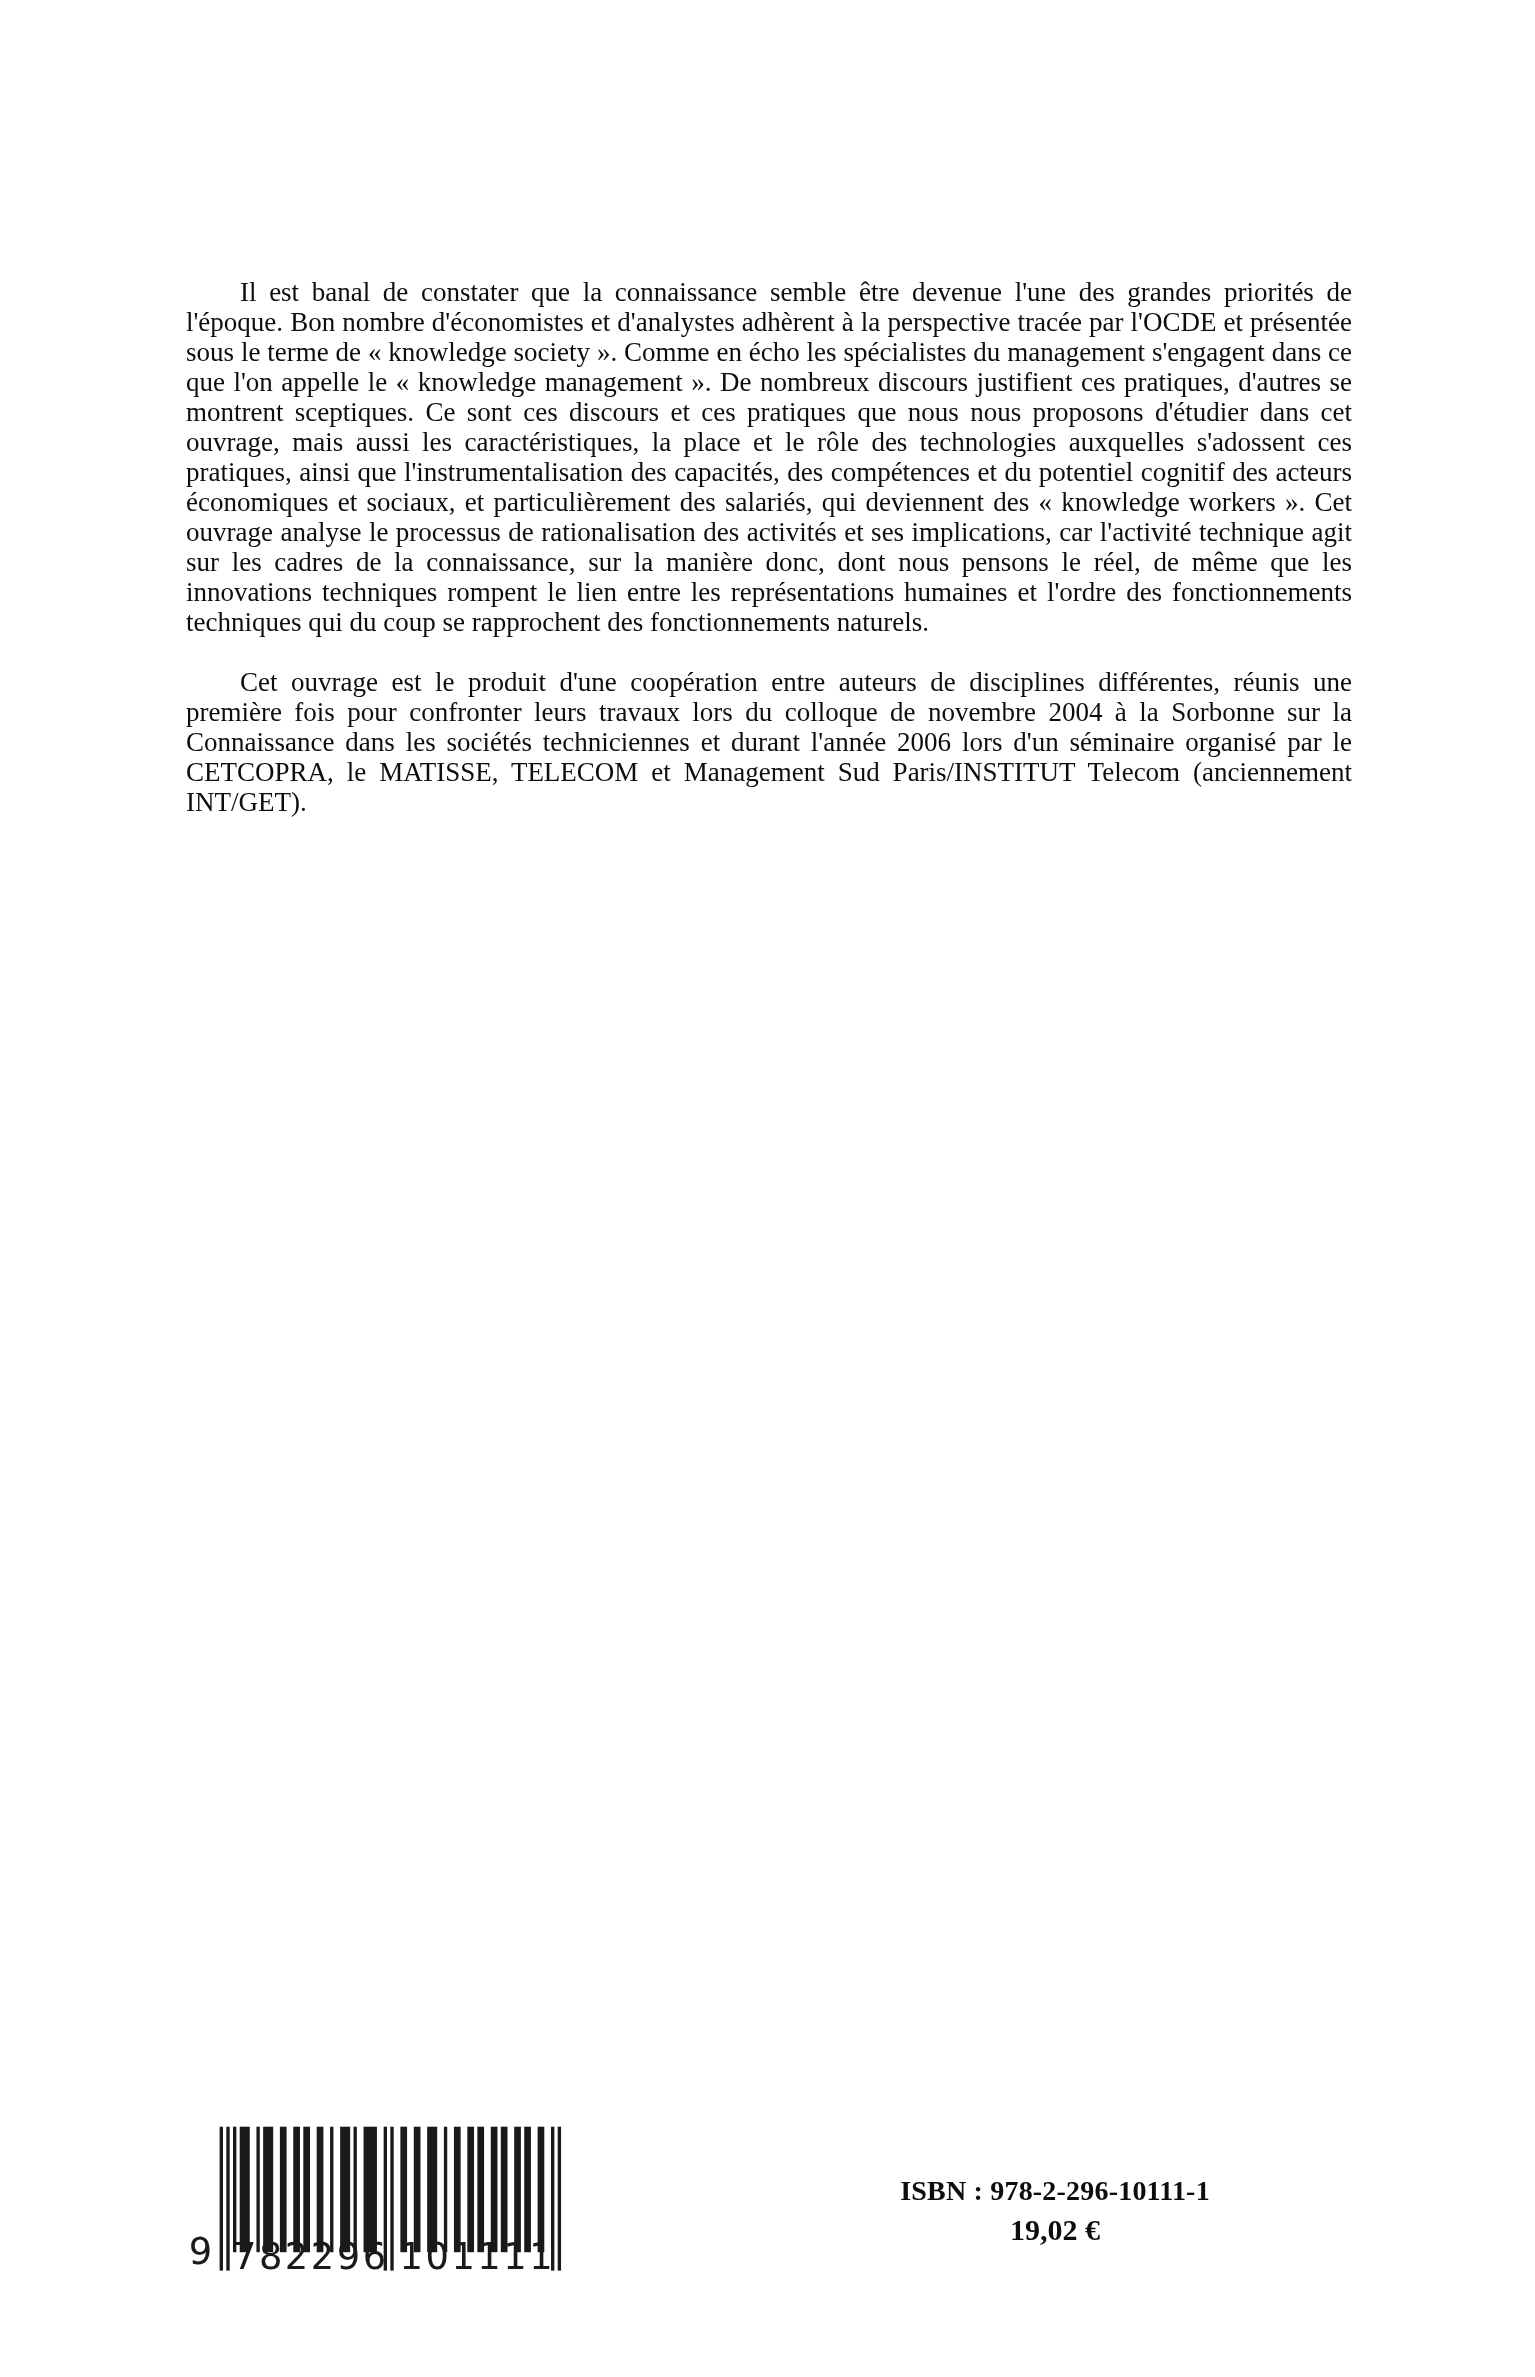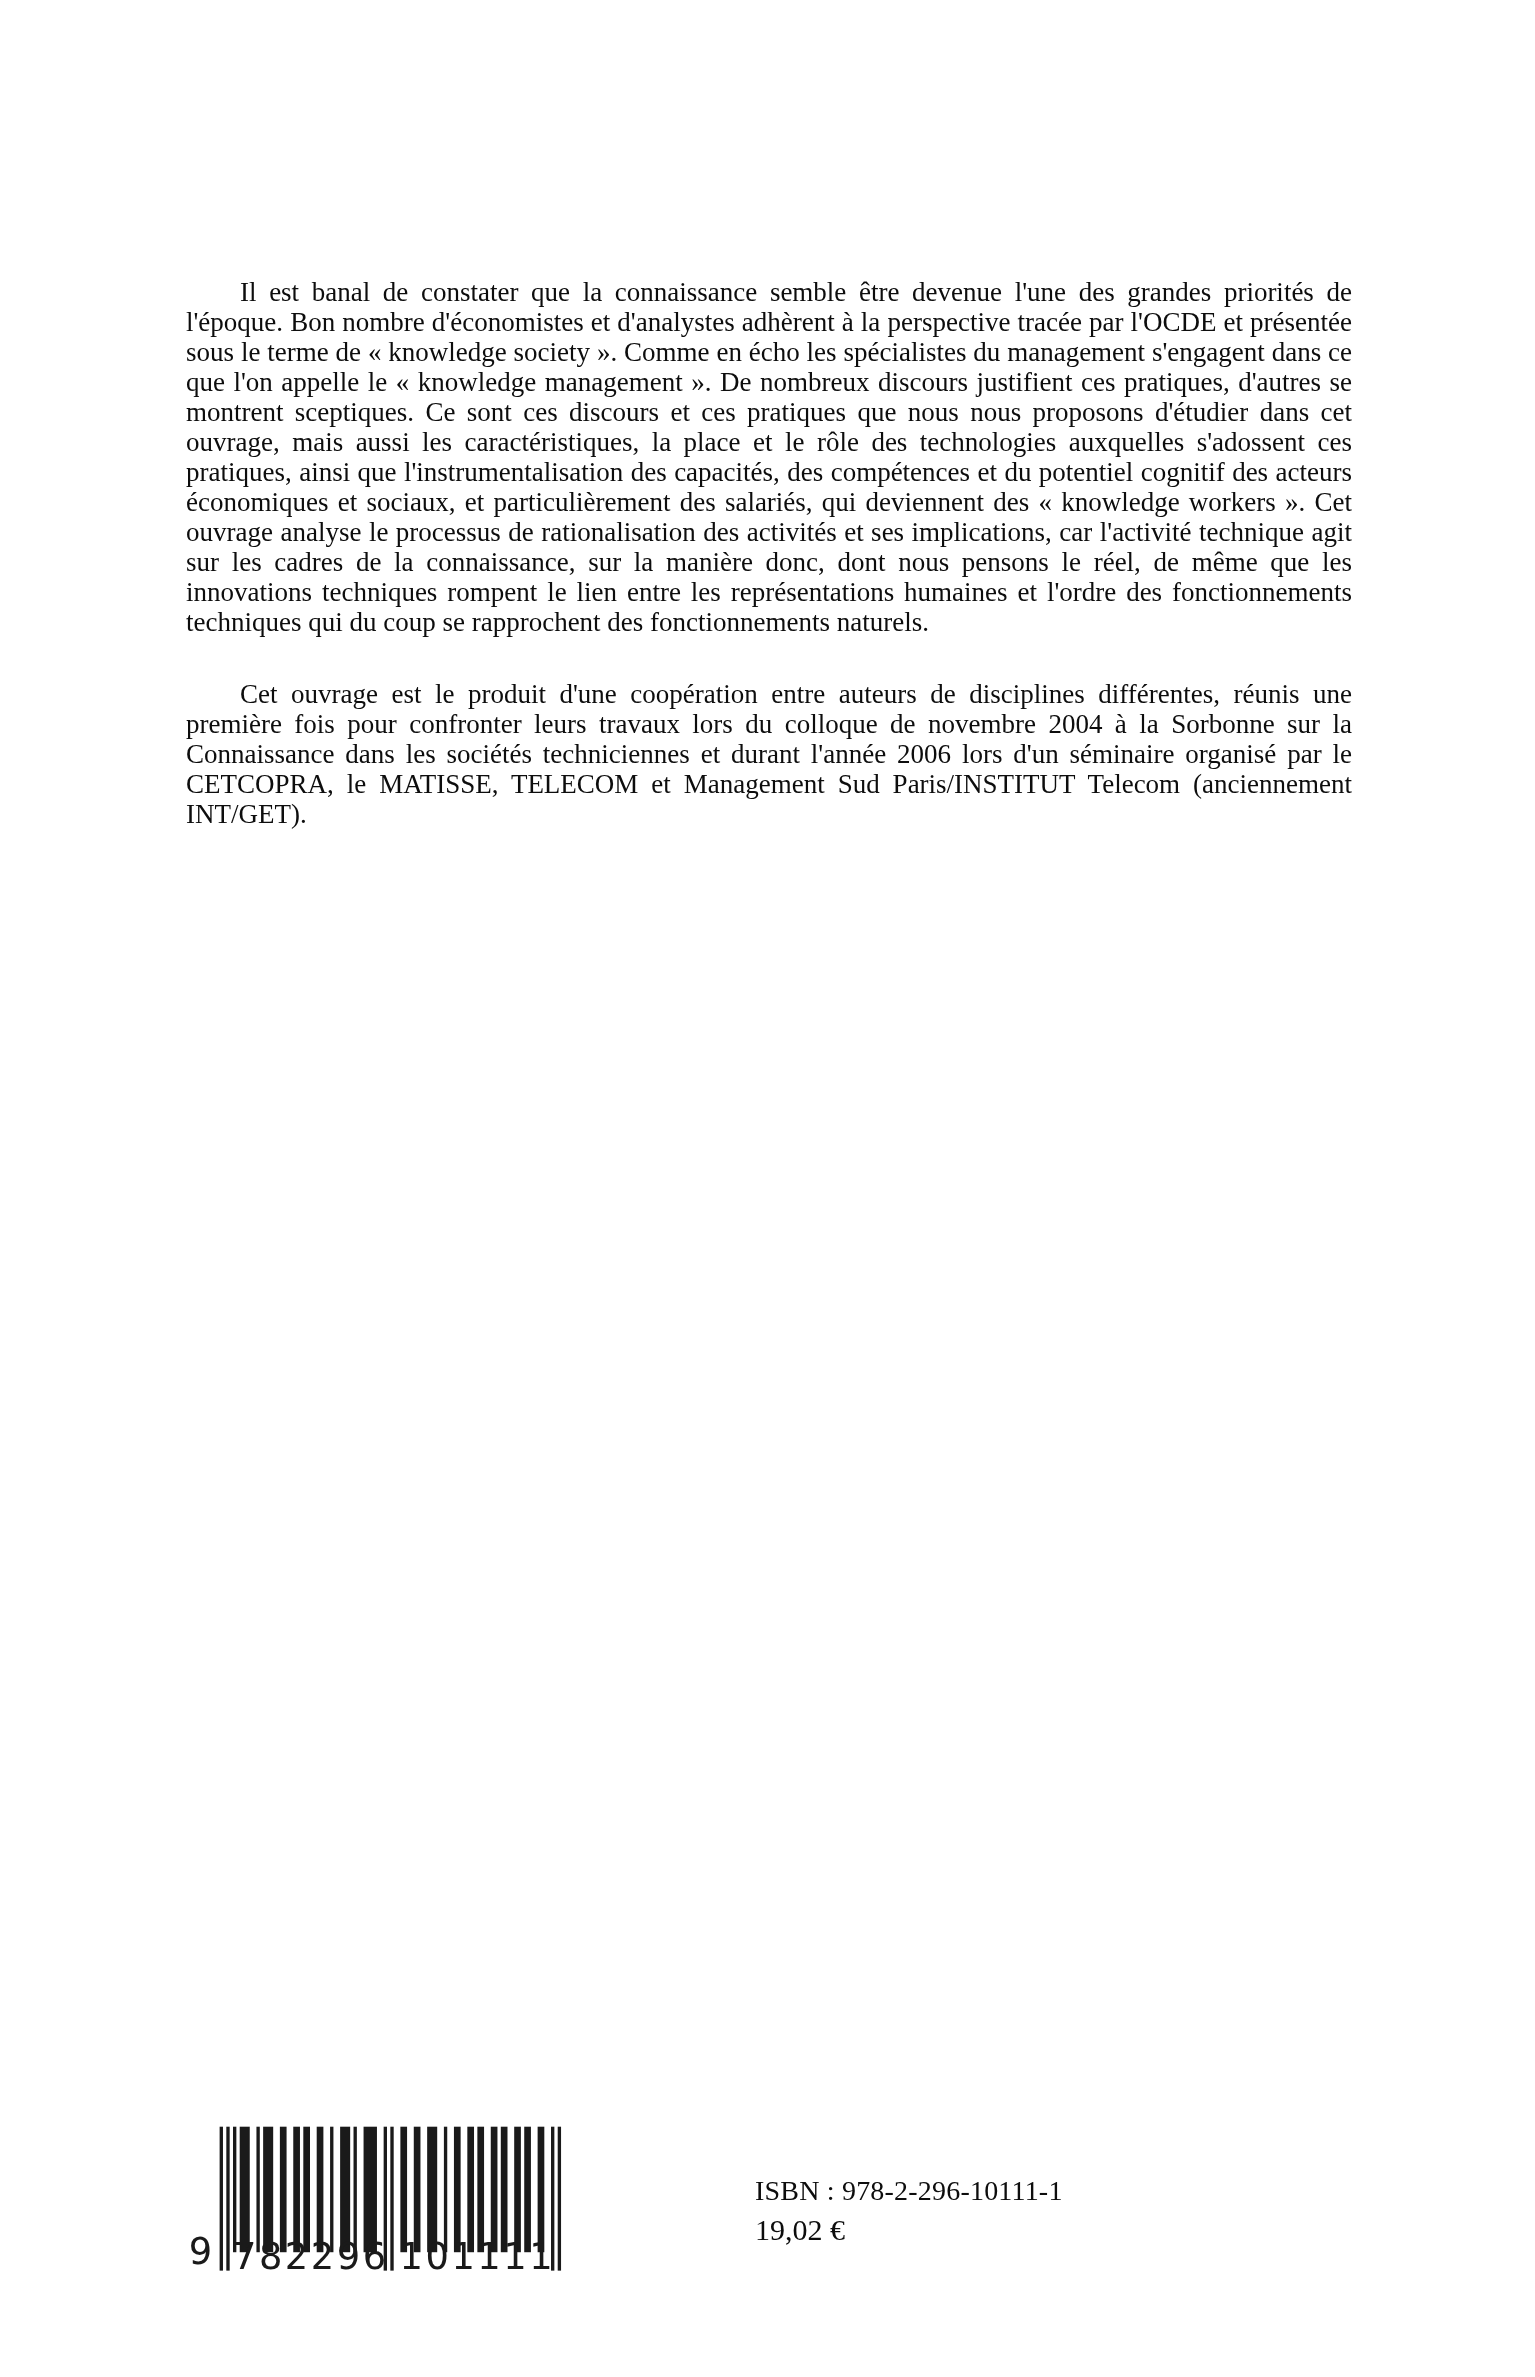--- a/index.html
+++ b/index.html
@@ -37,21 +37,21 @@
     text-align: justify;
     text-justify: inter-word;
     font-size: 27px;
     line-height: 30px;
     text-indent: 54px;
     color: #0d0d0d;
     -webkit-font-smoothing: antialiased;
   }
 
   .para + .para {
-    margin-top: 42px;
+    margin-top: 30px;
   }
 
   
   .footer {
     position: absolute;
     left: 0;
     top: 2080px;
     width: 1535px;
     height: 297px;
   }
@@ -66,21 +66,22 @@
 
   .barcode-svg {
     display: block;
   }
 
   .isbn-block {
     position: absolute;
     left: 755px;
     top: 91px;
     width: 600px;
-    text-align: left;
+    text-align: center;
+    font-weight: bold;
   }
 
   .isbn-line {
     font-size: 28px;
     line-height: 39px;
     letter-spacing: 0.2px;
     color: #0d0d0d;
     white-space: nowrap;
   }
 

